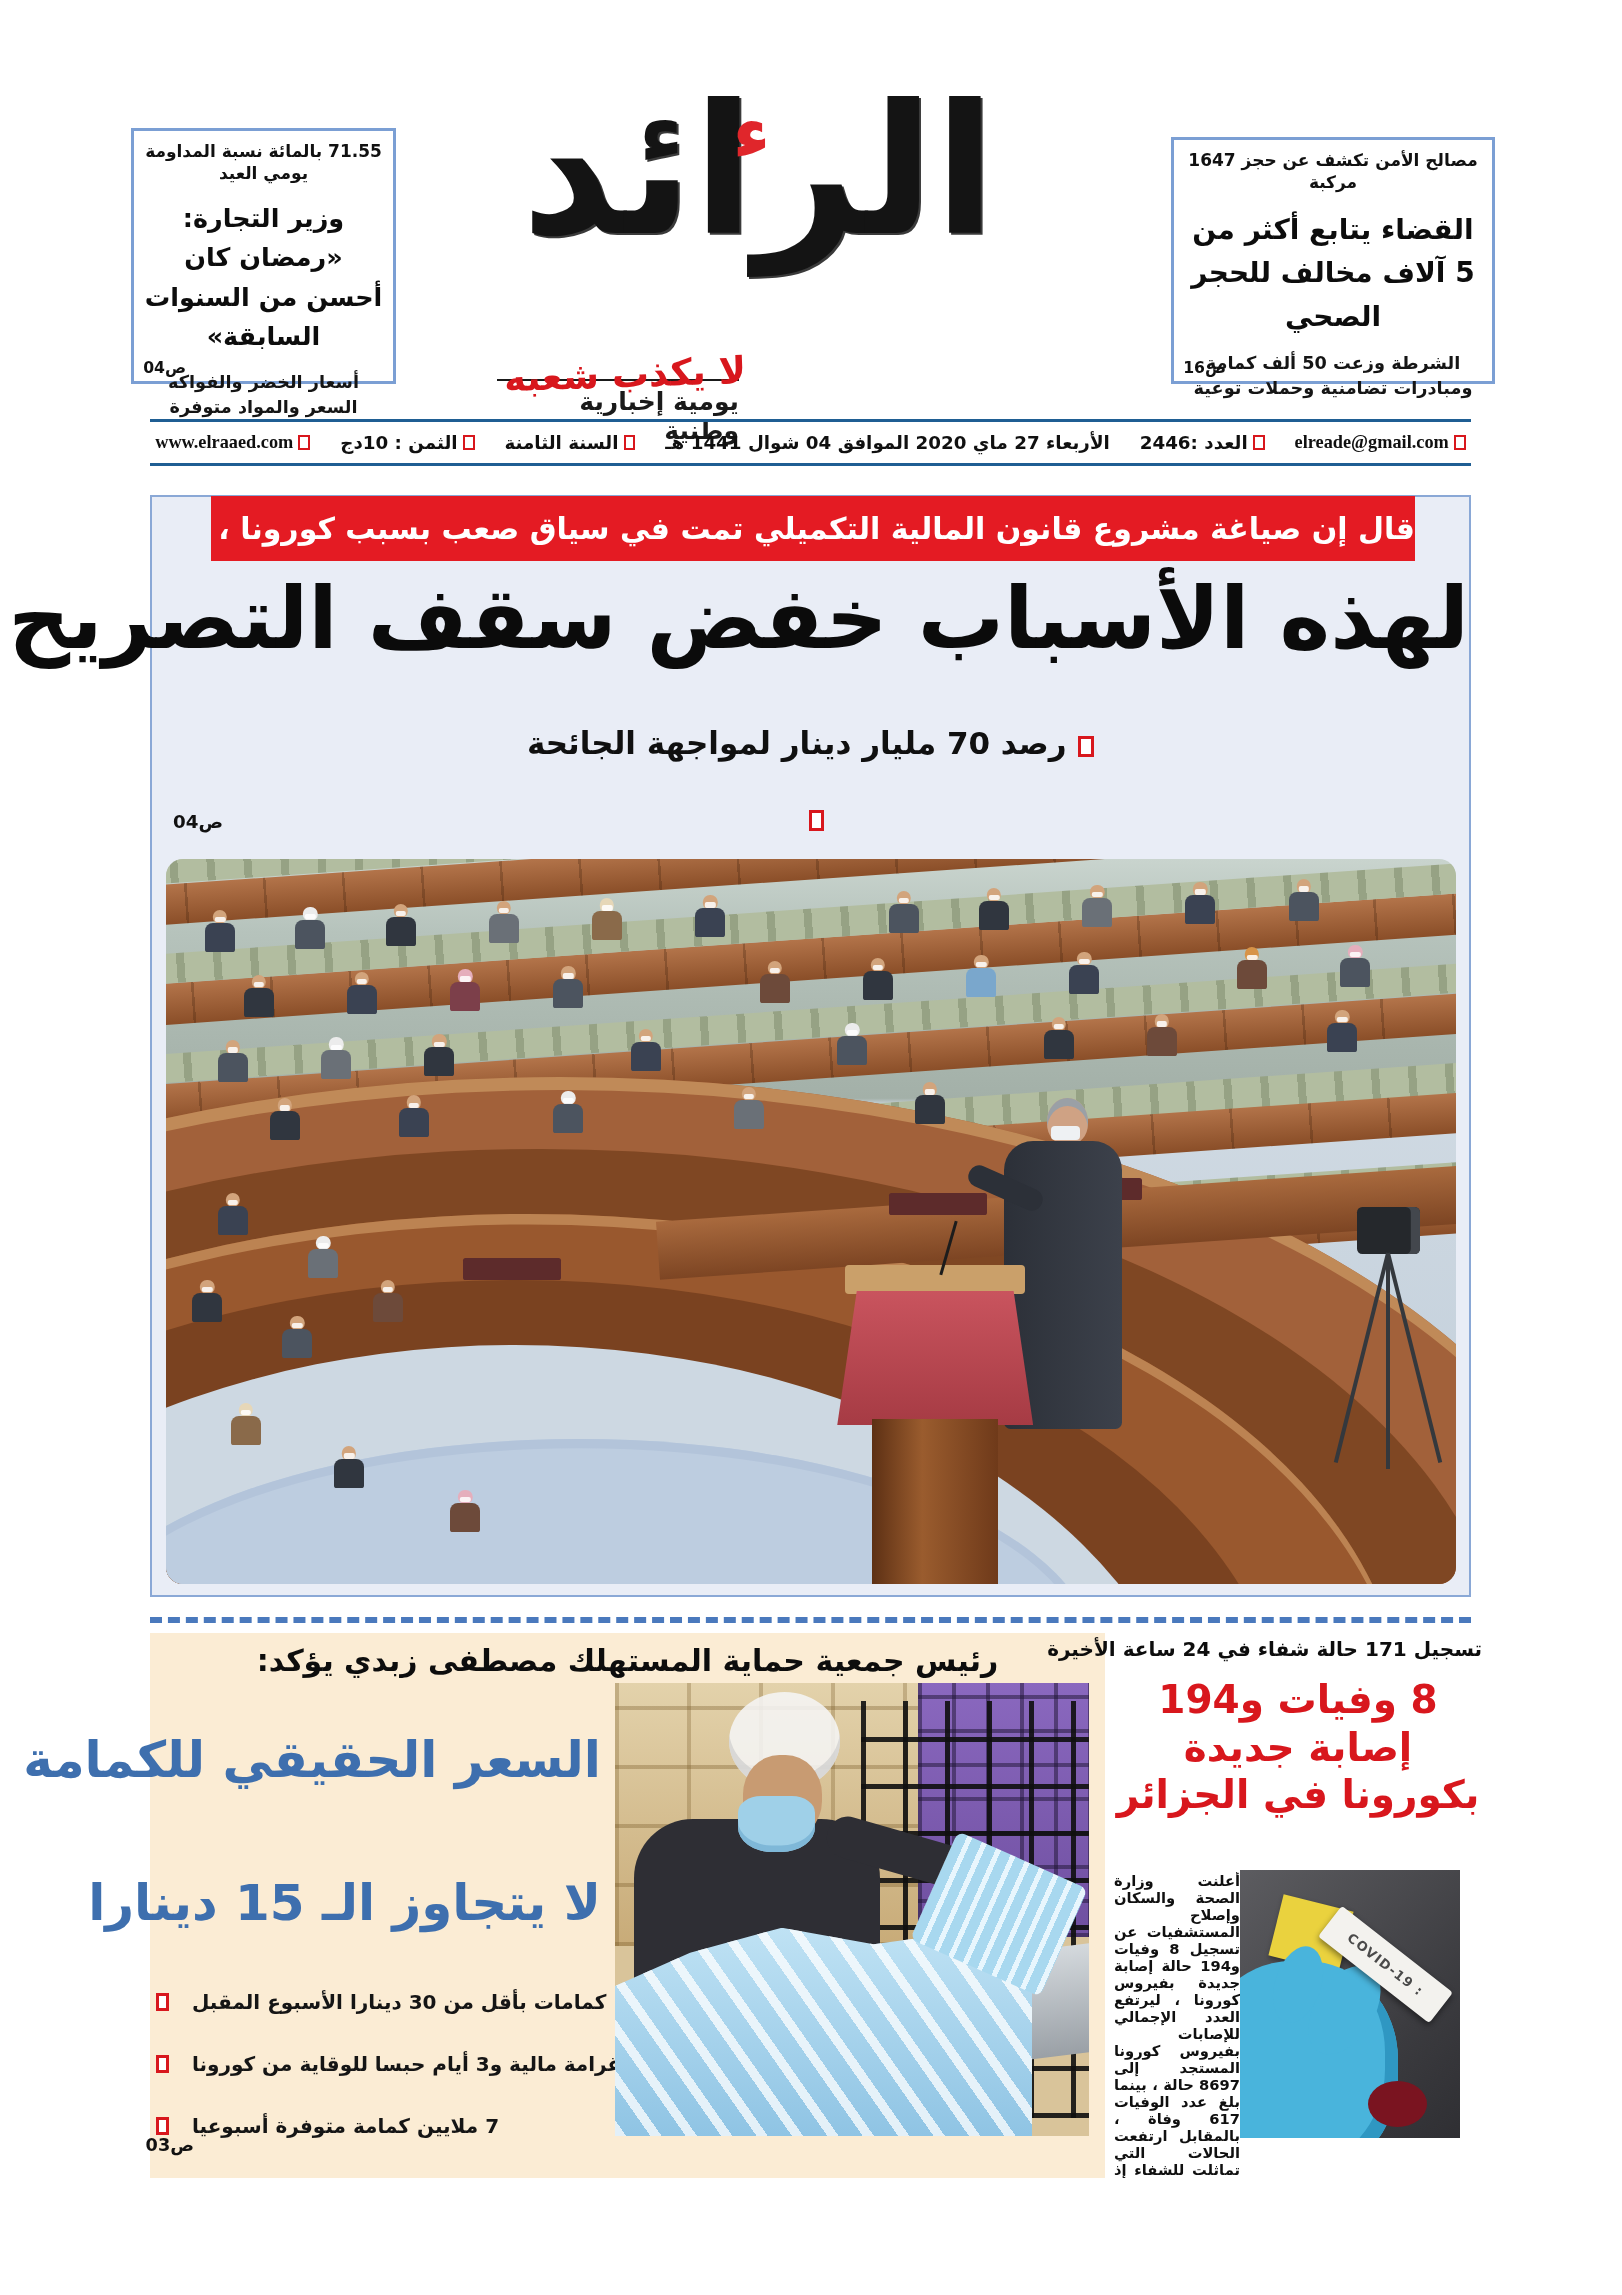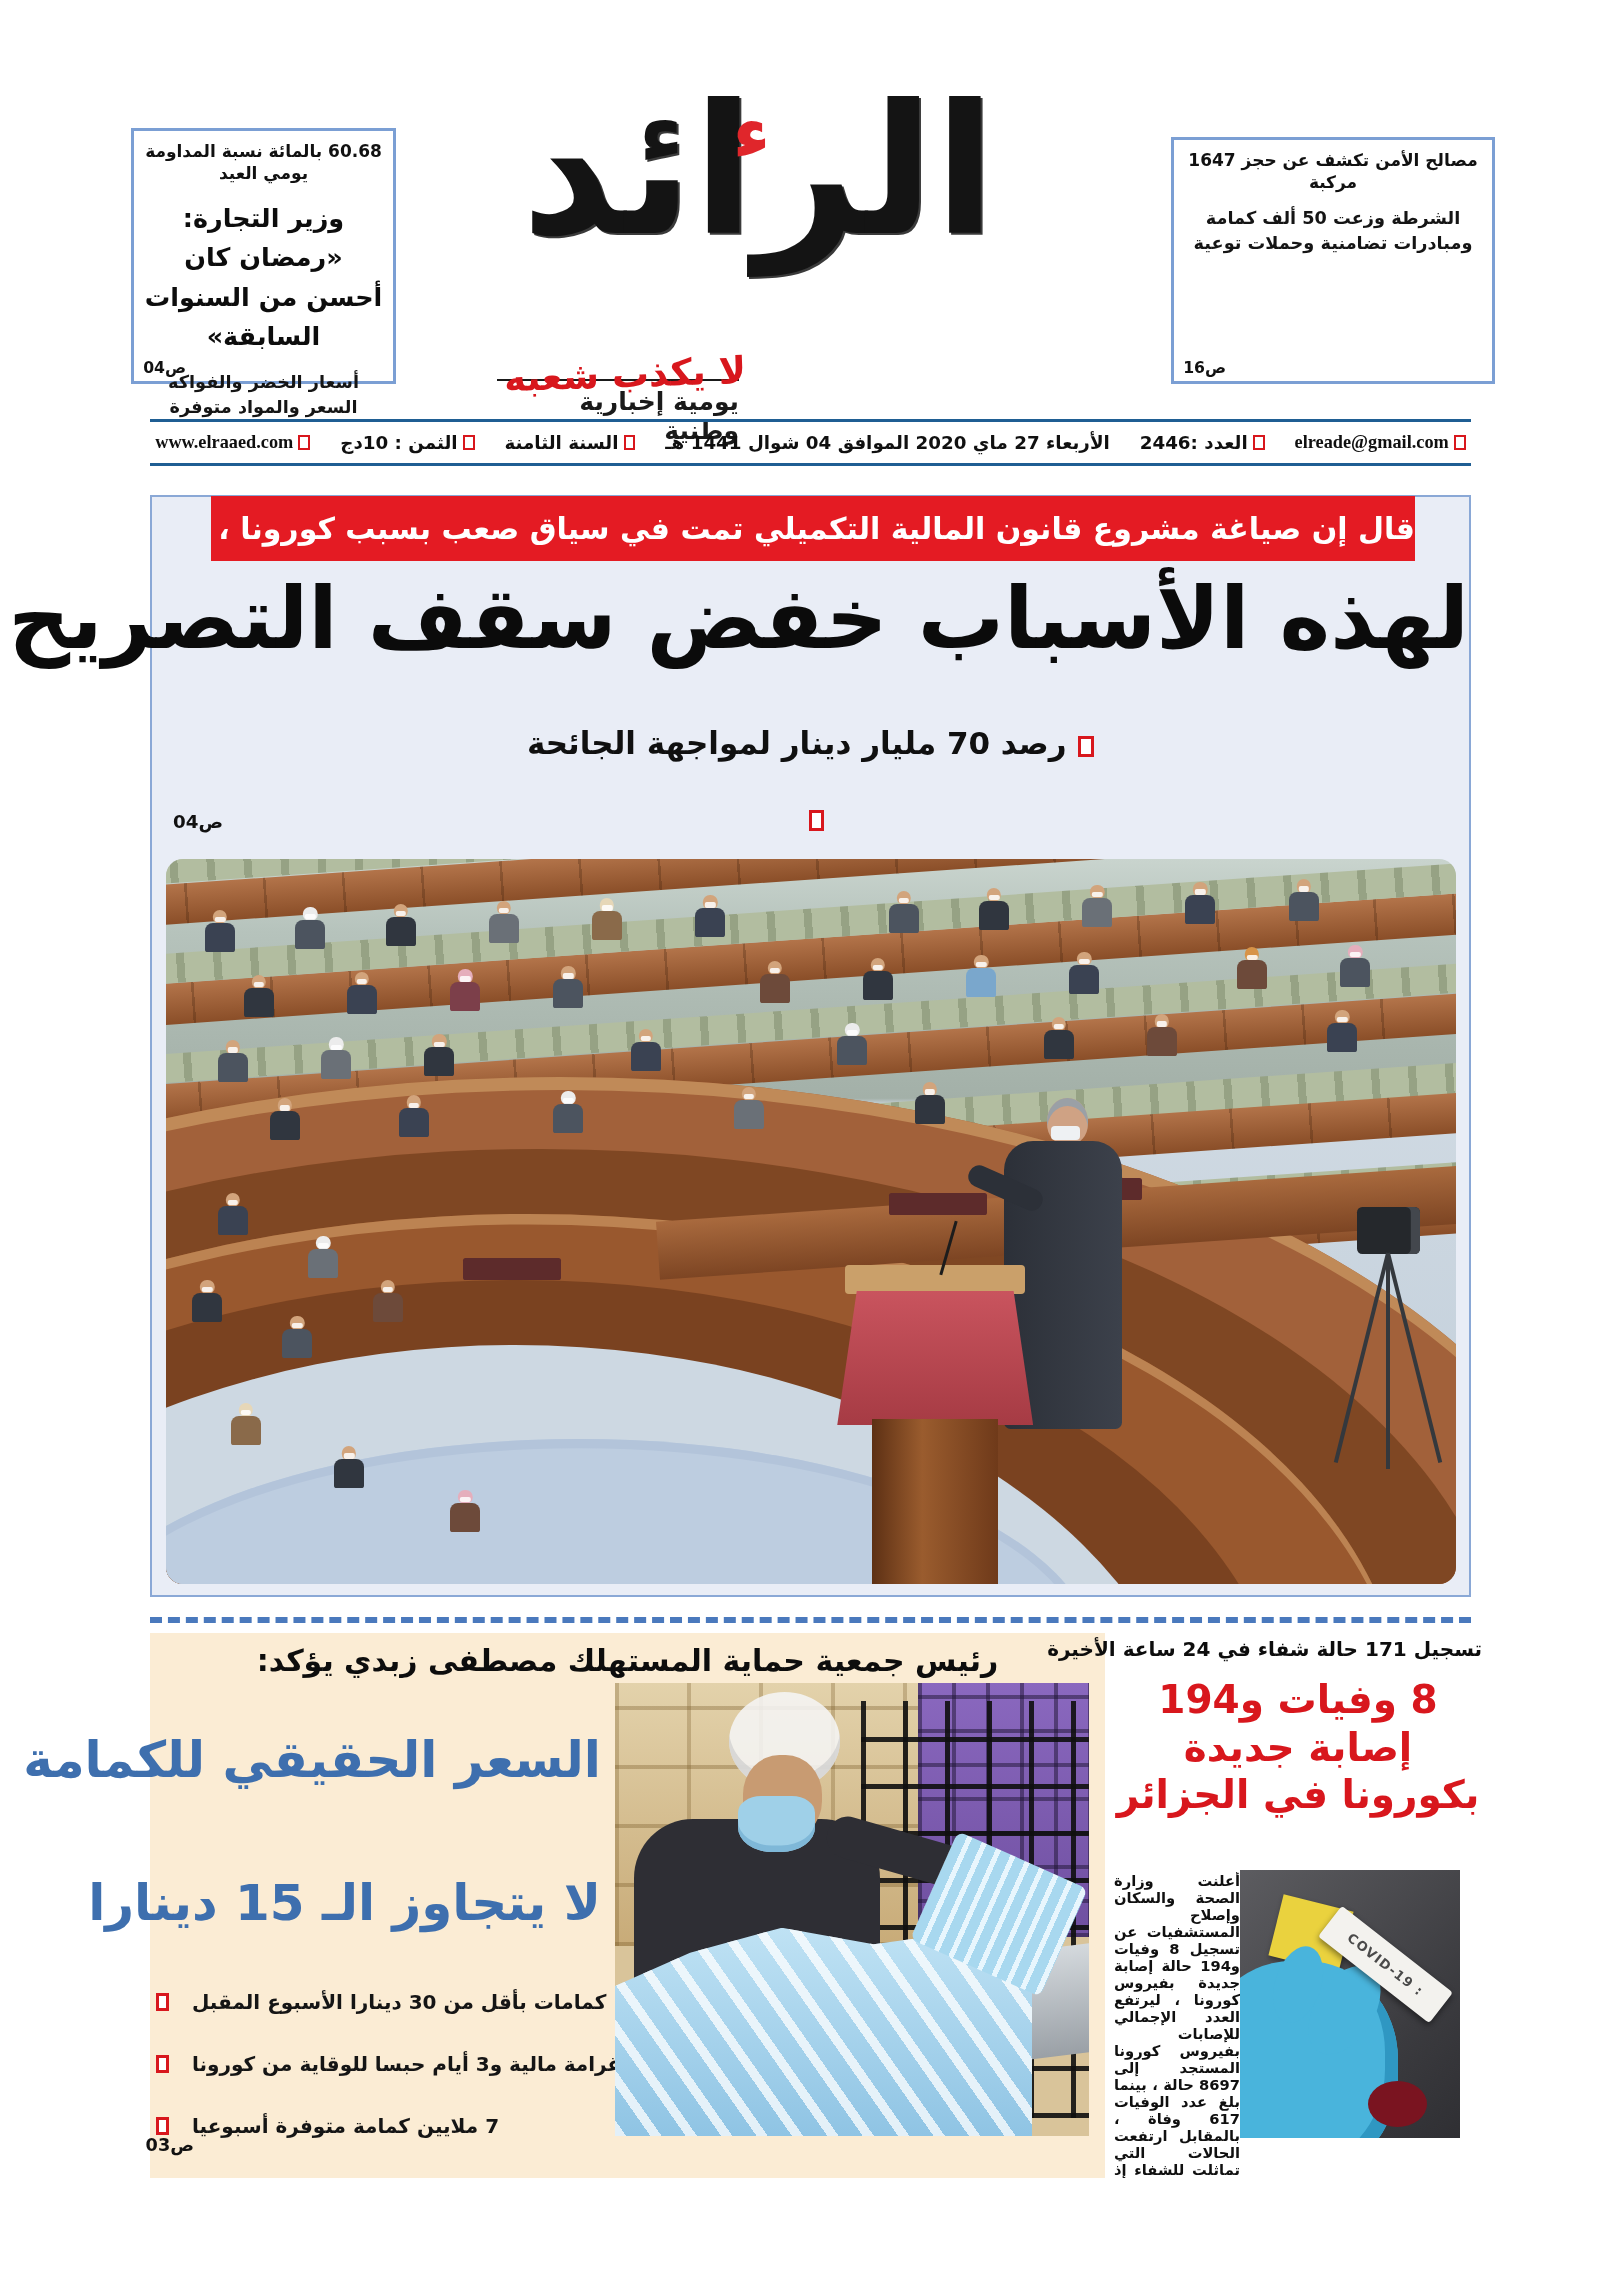--- a/index.html
+++ b/index.html
@@ -139,35 +139,36 @@
   .cassette span{transform:none;font-size:13px;font-weight:700;color:#4a4a4a;letter-spacing:1.3px;direction:ltr;}
   .blood{position:absolute;left:58%;bottom:4%;width:59px;height:46px;border-radius:50%;background:#7a1420;}
   .pref-dark{color:#111;}
 </style>
 </head>
 <body>
 
 <div class="page">
 
   <div class="topbox box-left">
-    <div class="kick">60.68 بالمائة نسبة المداومة يومي العيد</div>
+    <div class="kick">71.55 بالمائة نسبة المداومة يومي العيد</div>
     <div class="head">وزير التجارة: «رمضان كان أحسن من السنوات السابقة»</div>
     <div class="sub">أسعار الخضر والفواكه السعر والمواد متوفرة</div>
     <div class="pref">ص04</div>
   </div>
 
   <div class="logo-wrap">
     <div class="logo-title">الرائد</div>
     <div class="hamza">ء</div>
     <div class="tagline">يومية إخبارية وطنية</div>
     <div class="slogan">لا يكذب شعبه</div>
   </div>
 
   <div class="topbox box-right">
     <div class="kick">مصالح الأمن تكشف عن حجز 1647 مركبة</div>
+    <div class="head" style="font-size:28px;">القضاء يتابع أكثر من 5 آلاف مخالف للحجر الصحي</div>
     <div class="sub">الشرطة وزعت 50 ألف كمامة ومبادرات تضامنية وحملات توعية</div>
     <div class="pref">ص16</div>
   </div>
 
   <div class="infobar">
     <div class="item">
       <span class="sq"></span>
       <span class="latin">elreade@gmail.com</span>
     </div>
     <div class="item">

